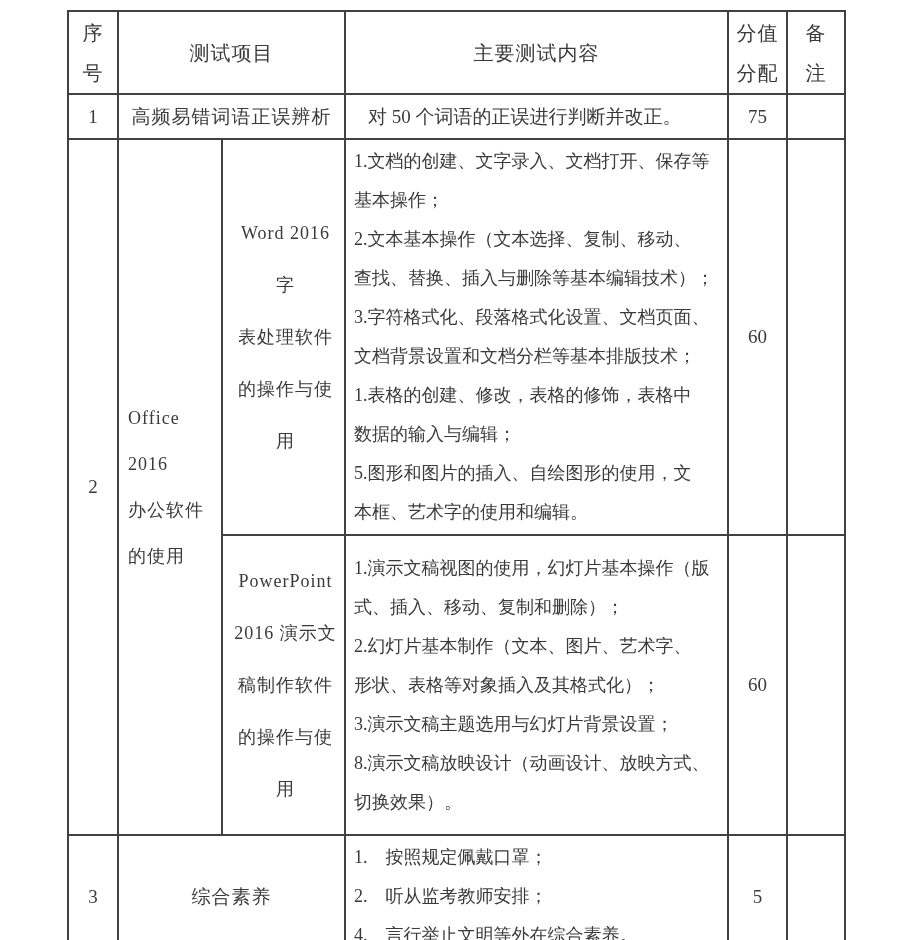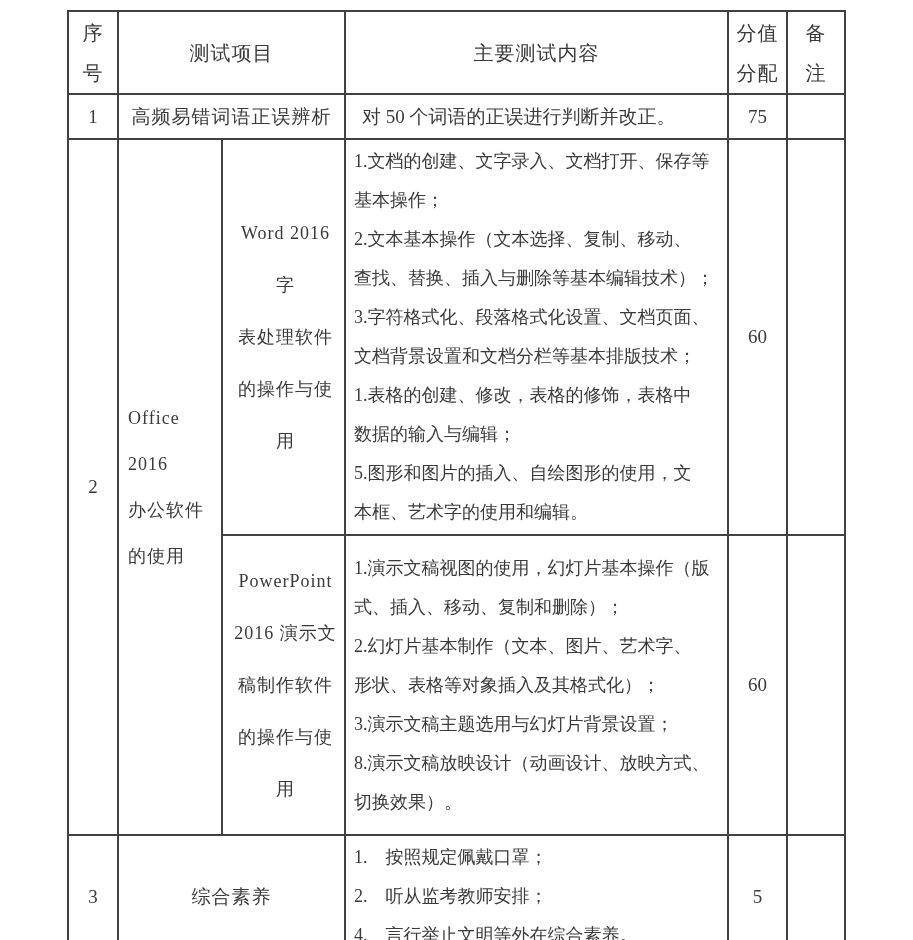--- a/index.html
+++ b/index.html
@@ -83,21 +83,21 @@
     vertical-align: middle;
     text-align: left;
     font-size: 18px;
     line-height: 39px;
     padding: 2px 2px 2px 8px;
   }
   td.content-cell .point {
     white-space: pre-wrap;
   }
   td.content-single {
-    padding-left: 16px;
+    padding-left: 22px;
     font-size: 19px;
   }
   td.note-cell {
     font-size: 19px;
   }
 </style>
 </head>
 <body>
 
 <div class="page">

